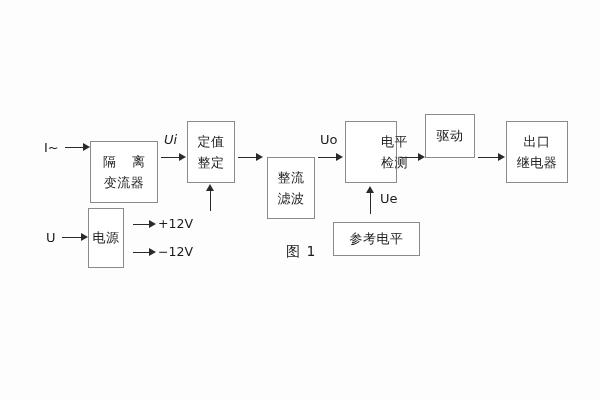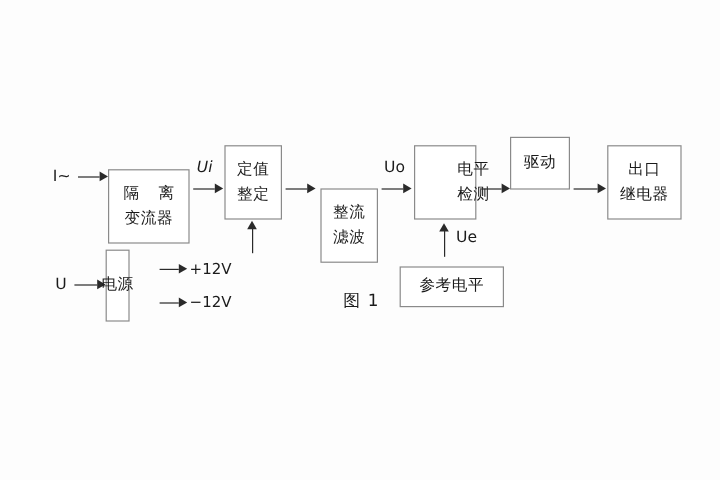--- a/index.html
+++ b/index.html
@@ -152,21 +152,21 @@
     <span class="ln">参考电平</span>
   </div>
 
   <div class="lbl caption" style="left:286px; top:244px;">图 1</div>
 
   <div class="lbl" style="left:46px; top:231px;">U</div>
 
   <div class="hline" style="left:62px; top:237px; width:19px;"></div>
   <div class="arrow-r" style="left:81px; top:233px;"></div>
 
-  <div class="block" style="left:88px; top:208px; width:20px; height:60px;">
+  <div class="block" style="left:88px; top:208px; width:36px; height:60px;">
     <span class="ln">电源</span>
   </div>
 
   <div class="hline" style="left:133px; top:224px; width:16px;"></div>
   <div class="arrow-r" style="left:149px; top:220px;"></div>
   <div class="lbl small" style="left:158px; top:218px;">+12V</div>
 
   <div class="hline" style="left:133px; top:252px; width:16px;"></div>
   <div class="arrow-r" style="left:149px; top:248px;"></div>
   <div class="lbl small" style="left:158px; top:246px;">−12V</div>

